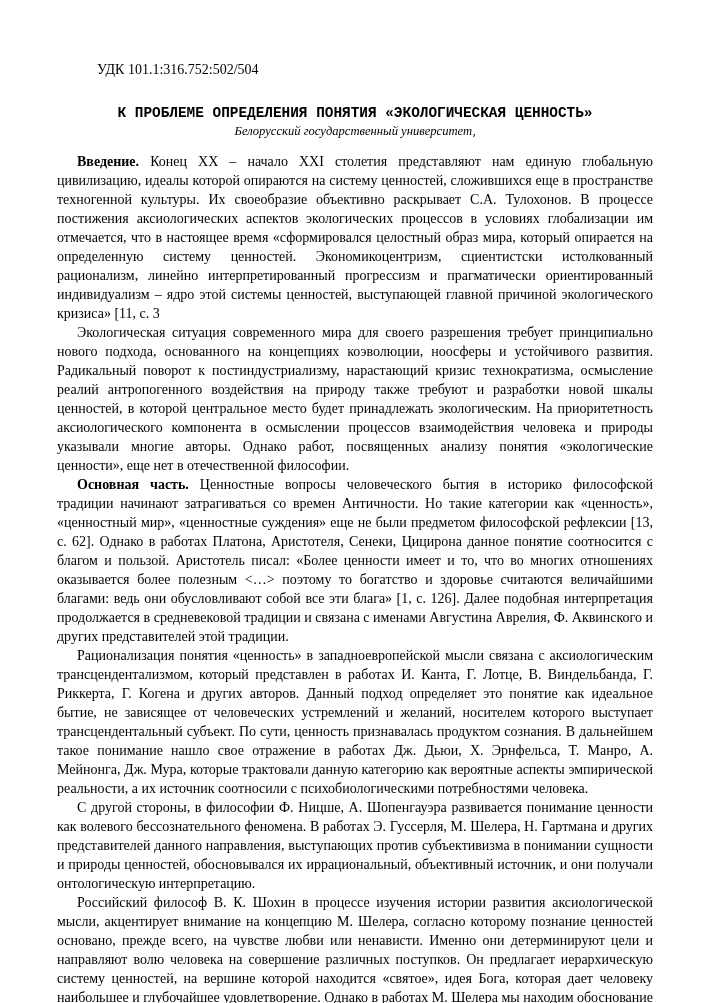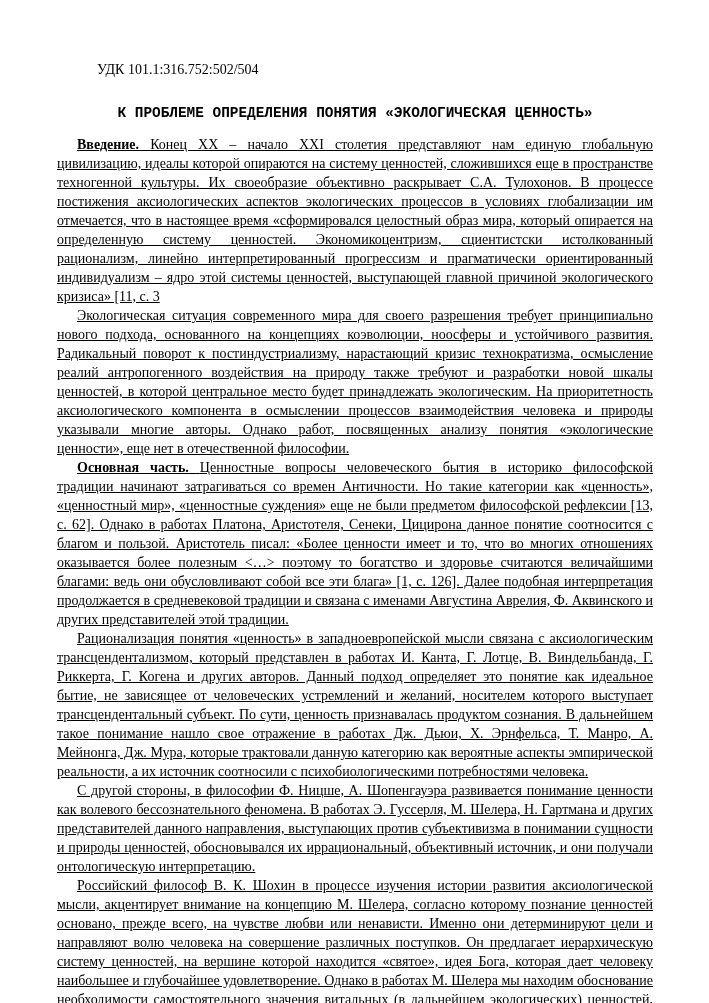--- a/index.html
+++ b/index.html
@@ -53,34 +53,34 @@
   }
   .body-text {
     margin-top: 13px;
     font-size: 14px;
     line-height: 19px;
     text-align: justify;
   }
   .para {
     margin: 0;
     text-indent: 20px;
-    text-decoration: underline;
   }
   .lead {
     font-weight: bold;
   }
 </style>
 </head>
 <body>
 
 <div class="page">
   <div class="udc">УДК 101.1:316.752:502/504</div>
 
   <h1 class="title">К ПРОБЛЕМЕ ОПРЕДЕЛЕНИЯ ПОНЯТИЯ «ЭКОЛОГИЧЕСКАЯ ЦЕННОСТЬ»</h1>
 
+  <div class="affil first">Белорусский государственный университет,</div>
 
   <div class="body-text">
     <p class="para"><b class="lead">Введение.</b> <span>Конец XX – начало XXI столетия представляют нам единую глобальную цивилизацию, идеалы которой опираются на систему ценностей, сложившихся еще в пространстве техногенной культуры. Их своеобразие объективно раскрывает С.А. Тулохонов. В процессе постижения аксиологических аспектов экологических процессов в условиях глобализации им отмечается, что в настоящее время «сформировался целостный образ мира, который опирается на определенную систему ценностей. Экономикоцентризм, сциентистски истолкованный рационализм, линейно интерпретированный прогрессизм и прагматически ориентированный индивидуализм – ядро этой системы ценностей, выступающей главной причиной экологического кризиса» [11, с. 3</span></p>
     <p class="para"><b class="lead"></b> <span>Экологическая ситуация современного мира для своего разрешения требует принципиально нового подхода, основанного на концепциях коэволюции, ноосферы и устойчивого развития. Радикальный поворот к постиндустриализму, нарастающий кризис технократизма, осмысление реалий антропогенного воздействия на природу также требуют и разработки новой шкалы ценностей, в которой центральное место будет принадлежать экологическим. На приоритетность аксиологического компонента в осмыслении процессов взаимодействия человека и природы указывали многие авторы. Однако работ, посвященных анализу понятия «экологические ценности», еще нет в отечественной философии.</span></p>
     <p class="para"><b class="lead">Основная часть.</b> <span>Ценностные вопросы человеческого бытия в историко философской традиции начинают затрагиваться со времен Античности. Но такие категории как «ценность», «ценностный мир», «ценностные суждения» еще не были предметом философской рефлексии [13, с. 62]. Однако в работах Платона, Аристотеля, Сенеки, Цицирона данное понятие соотносится с благом и пользой. Аристотель писал: «Более ценности имеет и то, что во многих отношениях оказывается более полезным &lt;…&gt; поэтому то богатство и здоровье считаются величайшими благами: ведь они обусловливают собой все эти блага» [1, с. 126]. Далее подобная интерпретация продолжается в средневековой традиции и связана с именами Августина Аврелия, Ф. Аквинского и других представителей этой традиции.</span></p>
     <p class="para"><b class="lead"></b> <span>Рационализация понятия «ценность» в западноевропейской мысли связана с аксиологическим трансцендентализмом, который представлен в работах И. Канта, Г. Лотце, В. Виндельбанда, Г. Риккерта, Г. Когена и других авторов. Данный подход определяет это понятие как идеальное бытие, не зависящее от человеческих устремлений и желаний, носителем которого выступает трансцендентальный субъект. По сути, ценность признавалась продуктом сознания. В дальнейшем такое понимание нашло свое отражение в работах Дж. Дьюи, Х. Эрнфельса, Т. Манро, А. Мейнонга, Дж. Мура, которые трактовали данную категорию как вероятные аспекты эмпирической реальности, а их источник соотносили с психобиологическими потребностями человека.</span></p>
     <p class="para"><b class="lead"></b> <span>С другой стороны, в философии Ф. Ницше, А. Шопенгауэра развивается понимание ценности как волевого бессознательного феномена. В работах Э. Гуссерля, М. Шелера, Н. Гартмана и других представителей данного направления, выступающих против субъективизма в понимании сущности и природы ценностей, обосновывался их иррациональный, объективный источник, и они получали онтологическую интерпретацию.</span></p>
     <p class="para"><b class="lead"></b> <span>Российский философ В. К. Шохин в процессе изучения истории развития аксиологической мысли, акцентирует внимание на концепцию М. Шелера, согласно которому познание ценностей основано, прежде всего, на чувстве любви или ненависти. Именно они детерминируют цели и направляют волю человека на совершение различных поступков. Он предлагает иерархическую систему ценностей, на вершине которой находится «святое», идея Бога, которая дает человеку наибольшее и глубочайшее удовлетворение. Однако в работах М. Шелера мы находим обоснование необходимости самостоятельного значения витальных (в дальнейшем экологических) ценностей, которые не сводимы к гедонистическим и духовным. К ним он относил феномены жизни и здоровья, которые присущи всем живым существам. В данном контексте автор настаивает</span></p>
   </div>
 </div>

